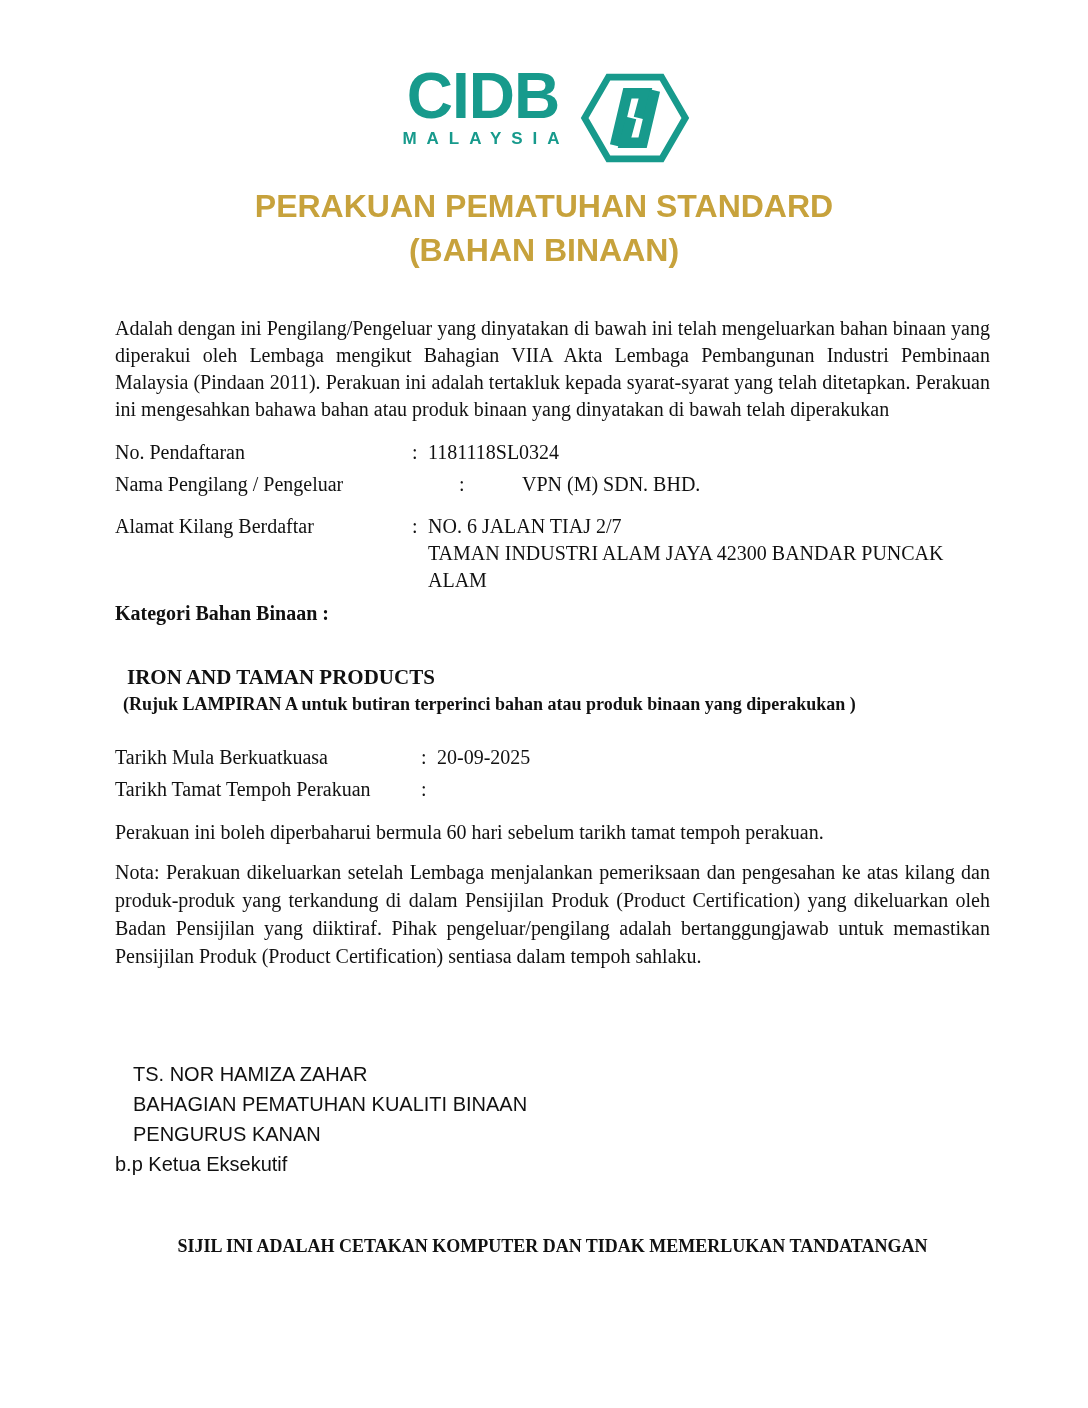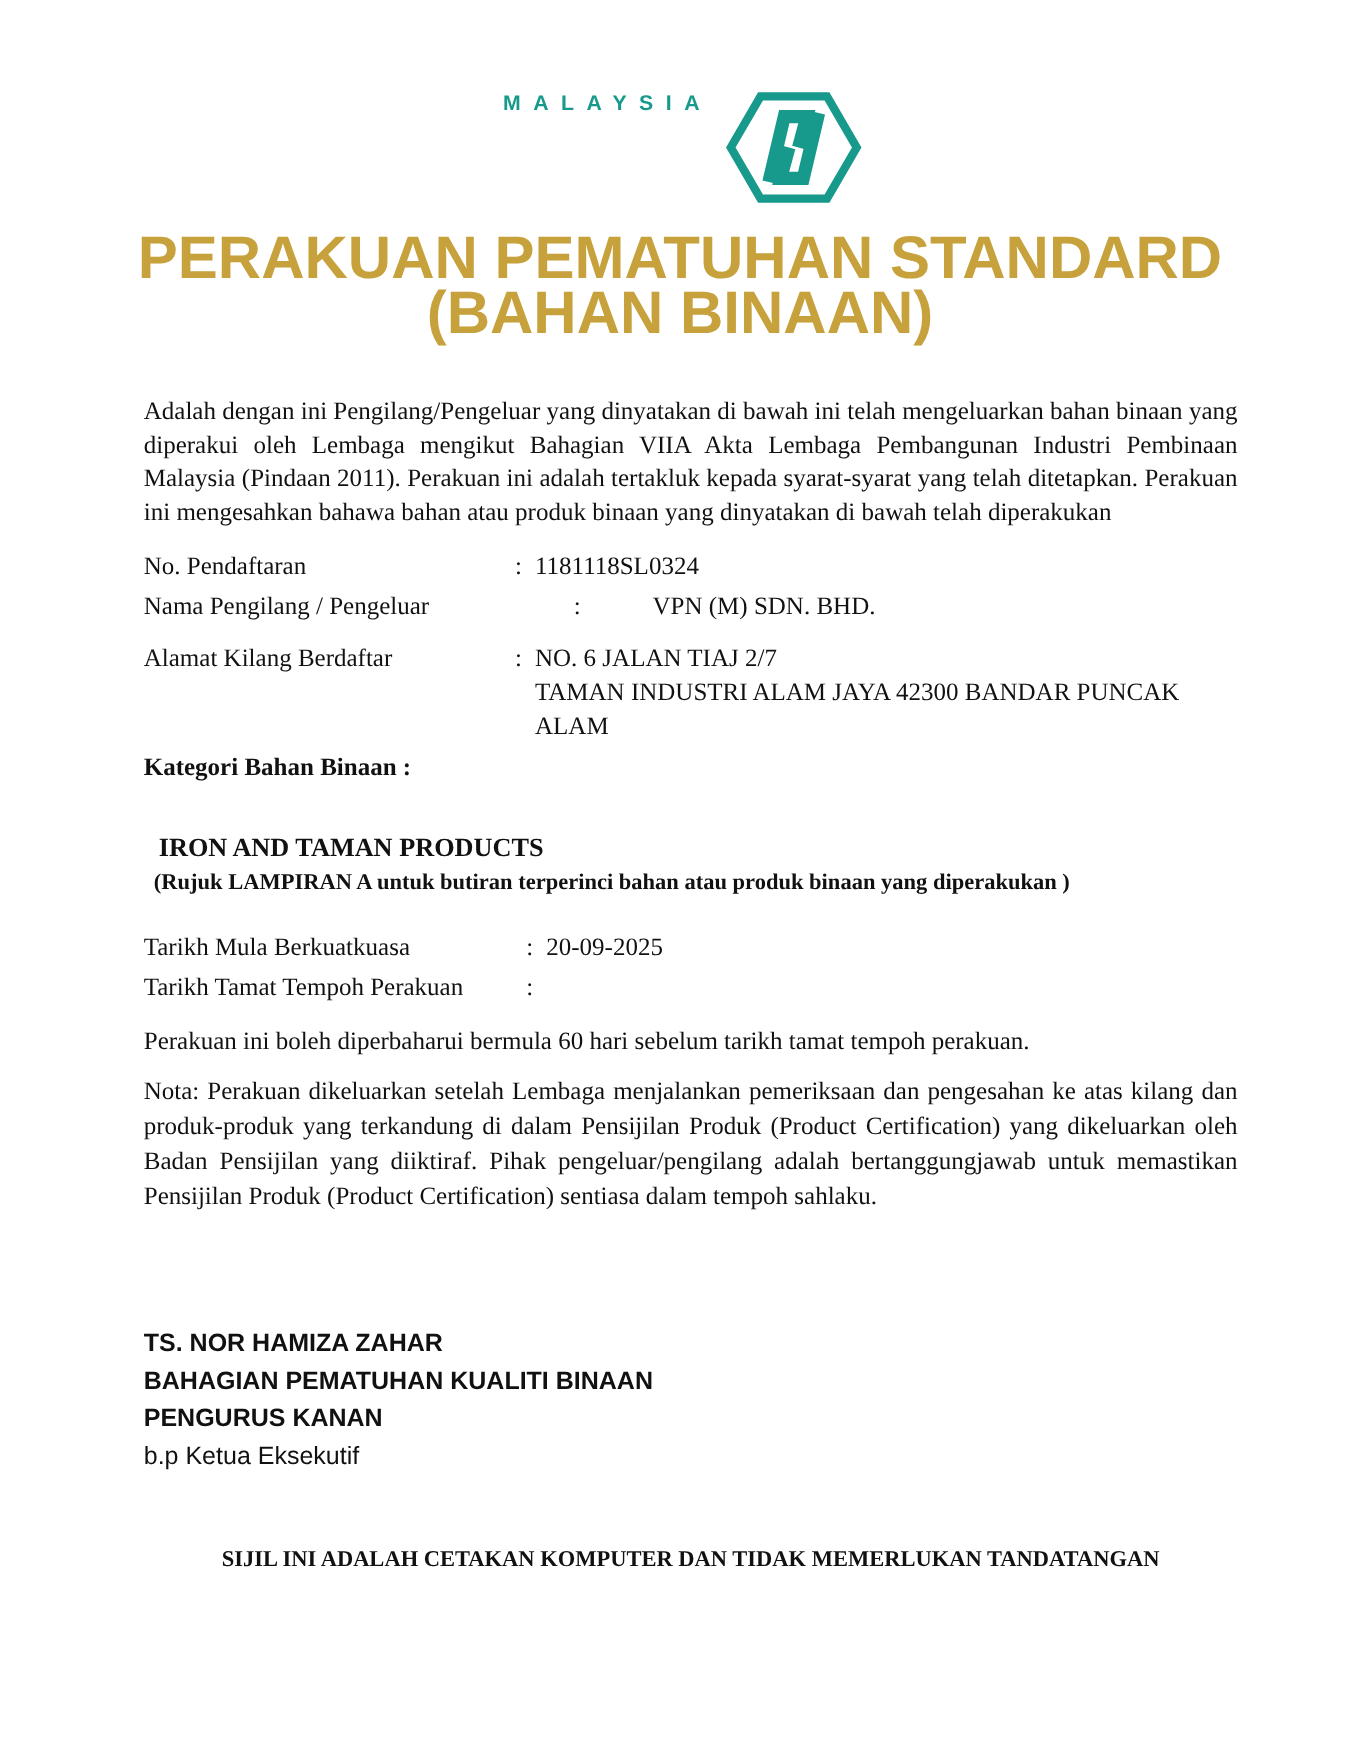--- a/index.html
+++ b/index.html
@@ -42,21 +42,21 @@
     color: #179a8c;
   }
   .logo-icon { margin-top: 2px; }
 
   
   .title {
     margin-top: 14px;
     text-align: center;
     font-family: "Liberation Sans", sans-serif;
     font-weight: 700;
-    font-size: 48px;
+    font-size: 32px;
     line-height: 44px;
     color: #c7a23c;
   }
 
   
   .content {
     padding: 0 98px 0 115px;
     font-size: 20px;
     line-height: 27px;
   }
@@ -102,36 +102,37 @@
     text-align: justify;
     line-height: 28px;
   }
 
   .signature {
     margin-top: 89px;
     font-family: "Liberation Sans", sans-serif;
     font-size: 20px;
     line-height: 30px;
   }
-  .signature .bold { font-weight: 700; }
+  .signature .bold { font-weight: 400; margin-left: 18px; }
 
   .footer {
     margin-top: 54px;
     text-align: center;
     font-weight: 700;
     font-size: 18px;
   }
 </style>
 </head>
 <body>
 
 <div class="page">
 
   <div class="header">
     <div class="logo-textblock">
+      <div class="brand">CIDB</div>
       <div class="country">MALAYSIA</div>
     </div>
     <div class="logo-icon">
       <svg width="114" height="96" viewBox="0 0 120 100" aria-hidden="true">
         <polygon points="32,7 88,7 113,50 88,93 32,93 7,50" fill="none" stroke="#179a8c" stroke-width="7" stroke-linejoin="miter"></polygon>
         <path d="M39,79 L52,24 L71,24 L64,50" fill="none" stroke="#179a8c" stroke-width="11" stroke-linejoin="miter"></path>
         <path d="M81,21 L68,76 L49,76 L56,50" fill="none" stroke="#179a8c" stroke-width="11" stroke-linejoin="miter"></path>
       </svg>
     </div>
   </div>

